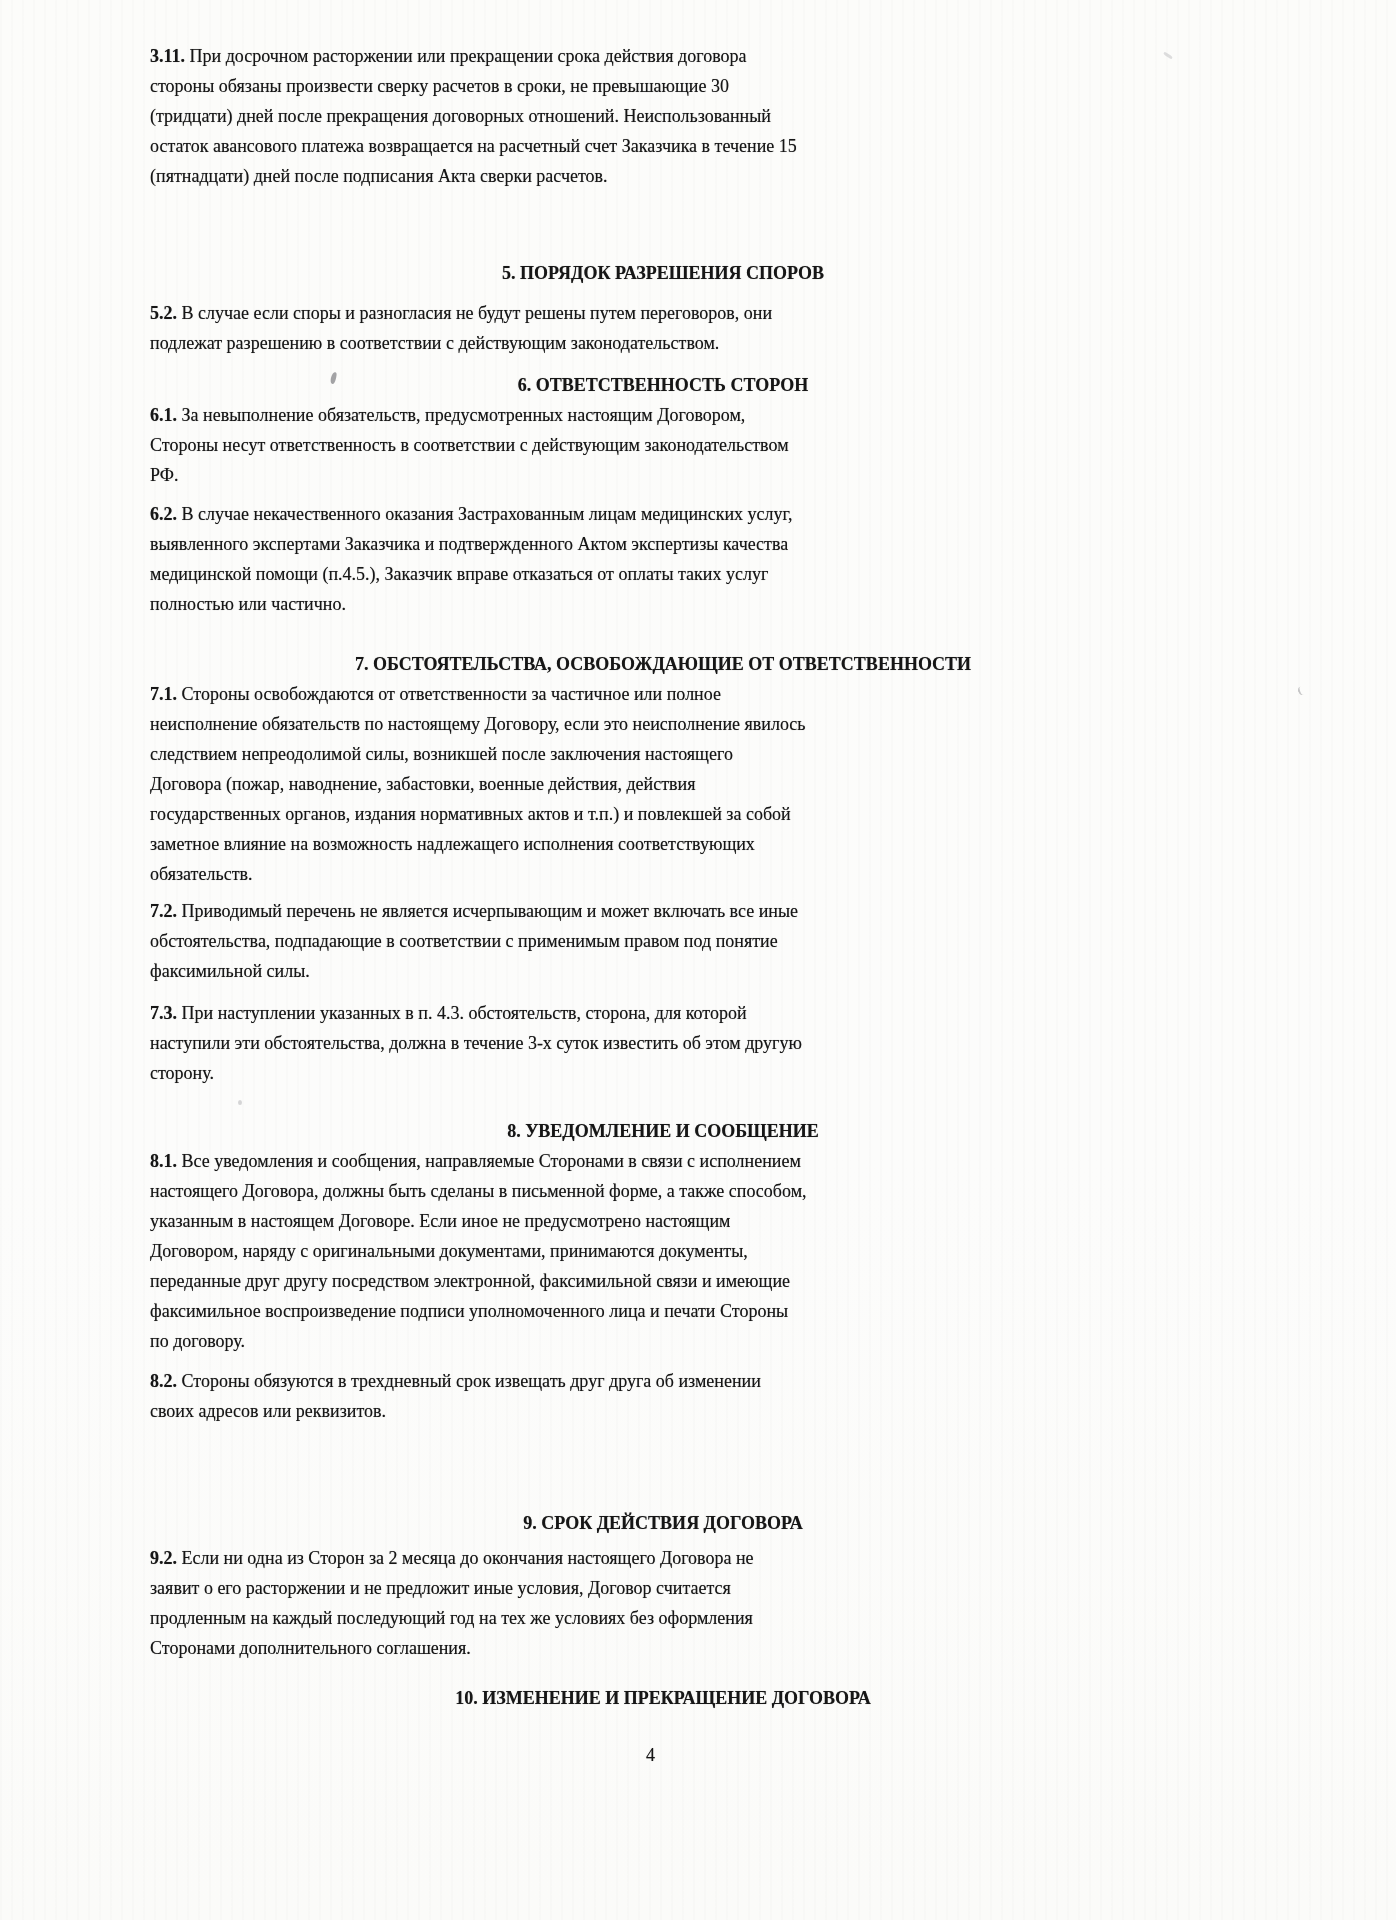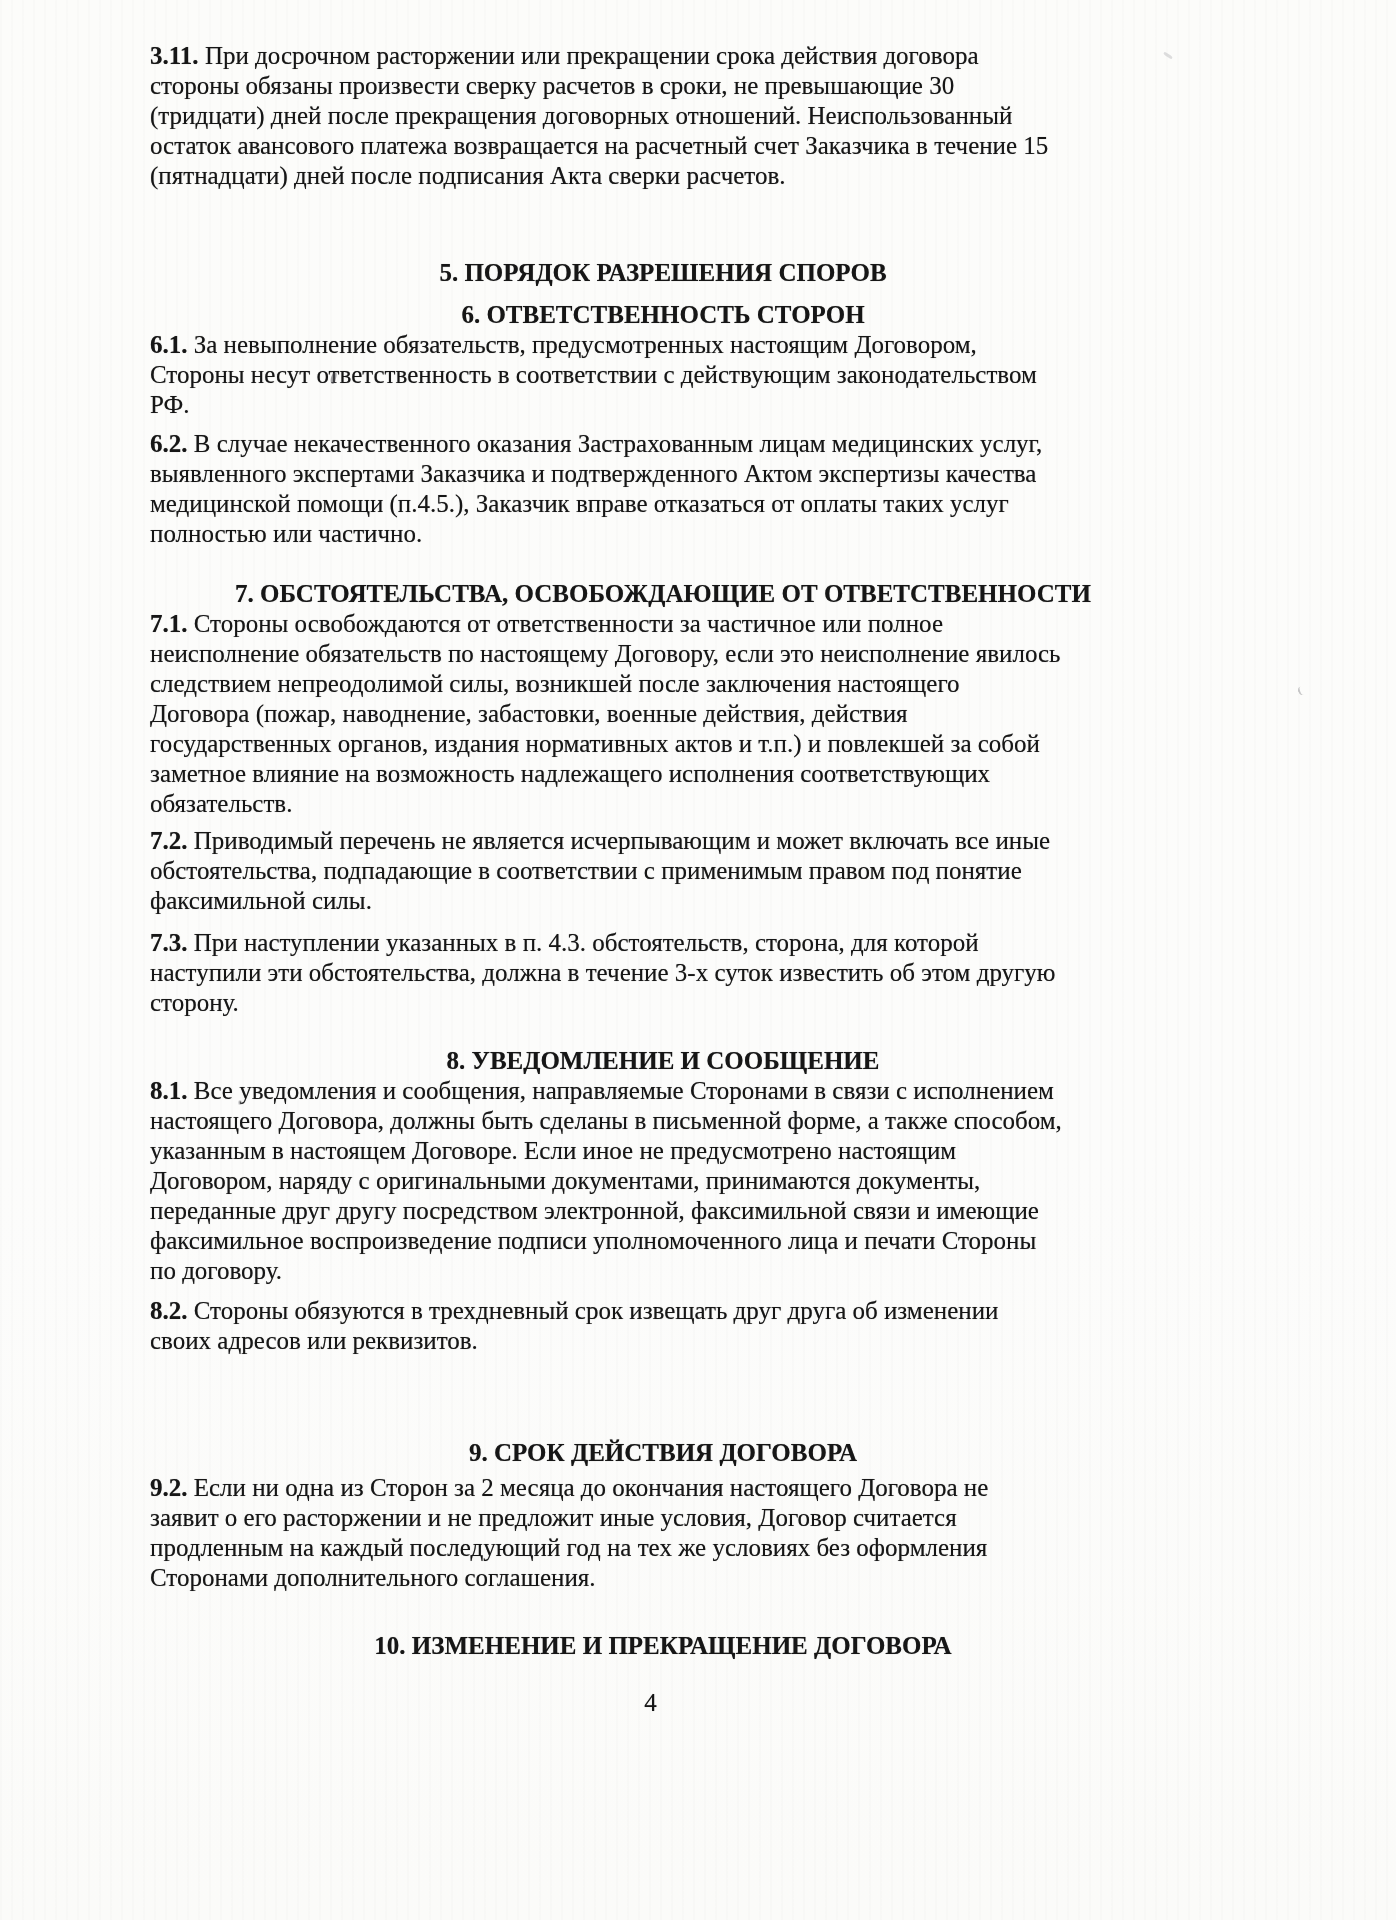--- a/index.html
+++ b/index.html
@@ -14,21 +14,21 @@
   }
   .page {
     position: absolute;
     inset: 0;
     background:
       repeating-linear-gradient(90deg, rgba(0,0,0,0.010) 0px, rgba(0,0,0,0.010) 2px, rgba(0,0,0,0) 2px, rgba(0,0,0,0) 11px),
       linear-gradient(180deg, #fcfcfa 0%, #fcfcfb 60%, #fbfbf9 100%);
     padding: 41px 115px 0 150px;
   }
   .clause, .heading, .page-number {
-    font-size: 25px;
+    font-size: 18px;
     line-height: 30px;
     text-shadow: 0 0 0.7px rgba(25,25,25,0.55);
     font-family: Liberation Serif, serif;
   }
   .clause { text-align: left; }
   .clause .num { font-weight: bold; }
   .clause .txt { white-space: pre-line; }
   .heading {
     font-weight: bold;
     text-align: center;
@@ -53,20 +53,25 @@
   <p class="clause">
     <span class="num">3.11.</span>
     <span class="txt">При досрочном расторжении или прекращении срока действия договора
 стороны обязаны произвести сверку расчетов в сроки, не превышающие 30
 (тридцати) дней после прекращения договорных отношений. Неиспользованный
 остаток авансового платежа возвращается на расчетный счет Заказчика в течение 15
 (пятнадцати) дней после подписания Акта сверки расчетов.</span>
   </p>
 
   <h2 class="heading" style="margin-top:67px">5. ПОРЯДОК РАЗРЕШЕНИЯ СПОРОВ</h2>
+  <p class="clause" style="margin-top:10px">
+    <span class="num">5.2.</span>
+    <span class="txt">В случае если споры и разногласия не будут решены путем переговоров, они
+подлежат разрешению в соответствии с действующим законодательством.</span>
+  </p>
 
   <h2 class="heading" style="margin-top:12px">6. ОТВЕТСТВЕННОСТЬ СТОРОН</h2>
   <p class="clause">
     <span class="num">6.1.</span>
     <span class="txt">За невыполнение обязательств, предусмотренных настоящим Договором,
 Стороны несут ответственность в соответствии с действующим законодательством
 РФ.</span>
   </p>
   <p class="clause" style="margin-top:9px">
     <span class="num">6.2.</span>
@@ -119,21 +124,21 @@
 
   <h2 class="heading" style="margin-top:82px">9. СРОК ДЕЙСТВИЯ ДОГОВОРА</h2>
   <p class="clause" style="margin-top:5px">
     <span class="num">9.2.</span>
     <span class="txt">Если ни одна из Сторон за 2 месяца до окончания настоящего Договора не
 заявит о его расторжении и не предложит иные условия, Договор считается
 продленным на каждый последующий год на тех же условиях без оформления
 Сторонами дополнительного соглашения.</span>
   </p>
 
-  <h2 class="heading" style="margin-top:38px">10. ИЗМЕНЕНИЕ И ПРЕКРАЩЕНИЕ ДОГОВОРА</h2>
+  <h2 class="heading" style="margin-top:20px">10. ИЗМЕНЕНИЕ И ПРЕКРАЩЕНИЕ ДОГОВОРА</h2>
 
   <div class="page-number" style="margin-top:27px">4</div>
 
   <span class="speck speck-1"></span>
   <span class="speck speck-2"></span>
   <span class="speck speck-3"></span>
   <span class="speck speck-4"></span>
 </div>
 
 </body></html>

